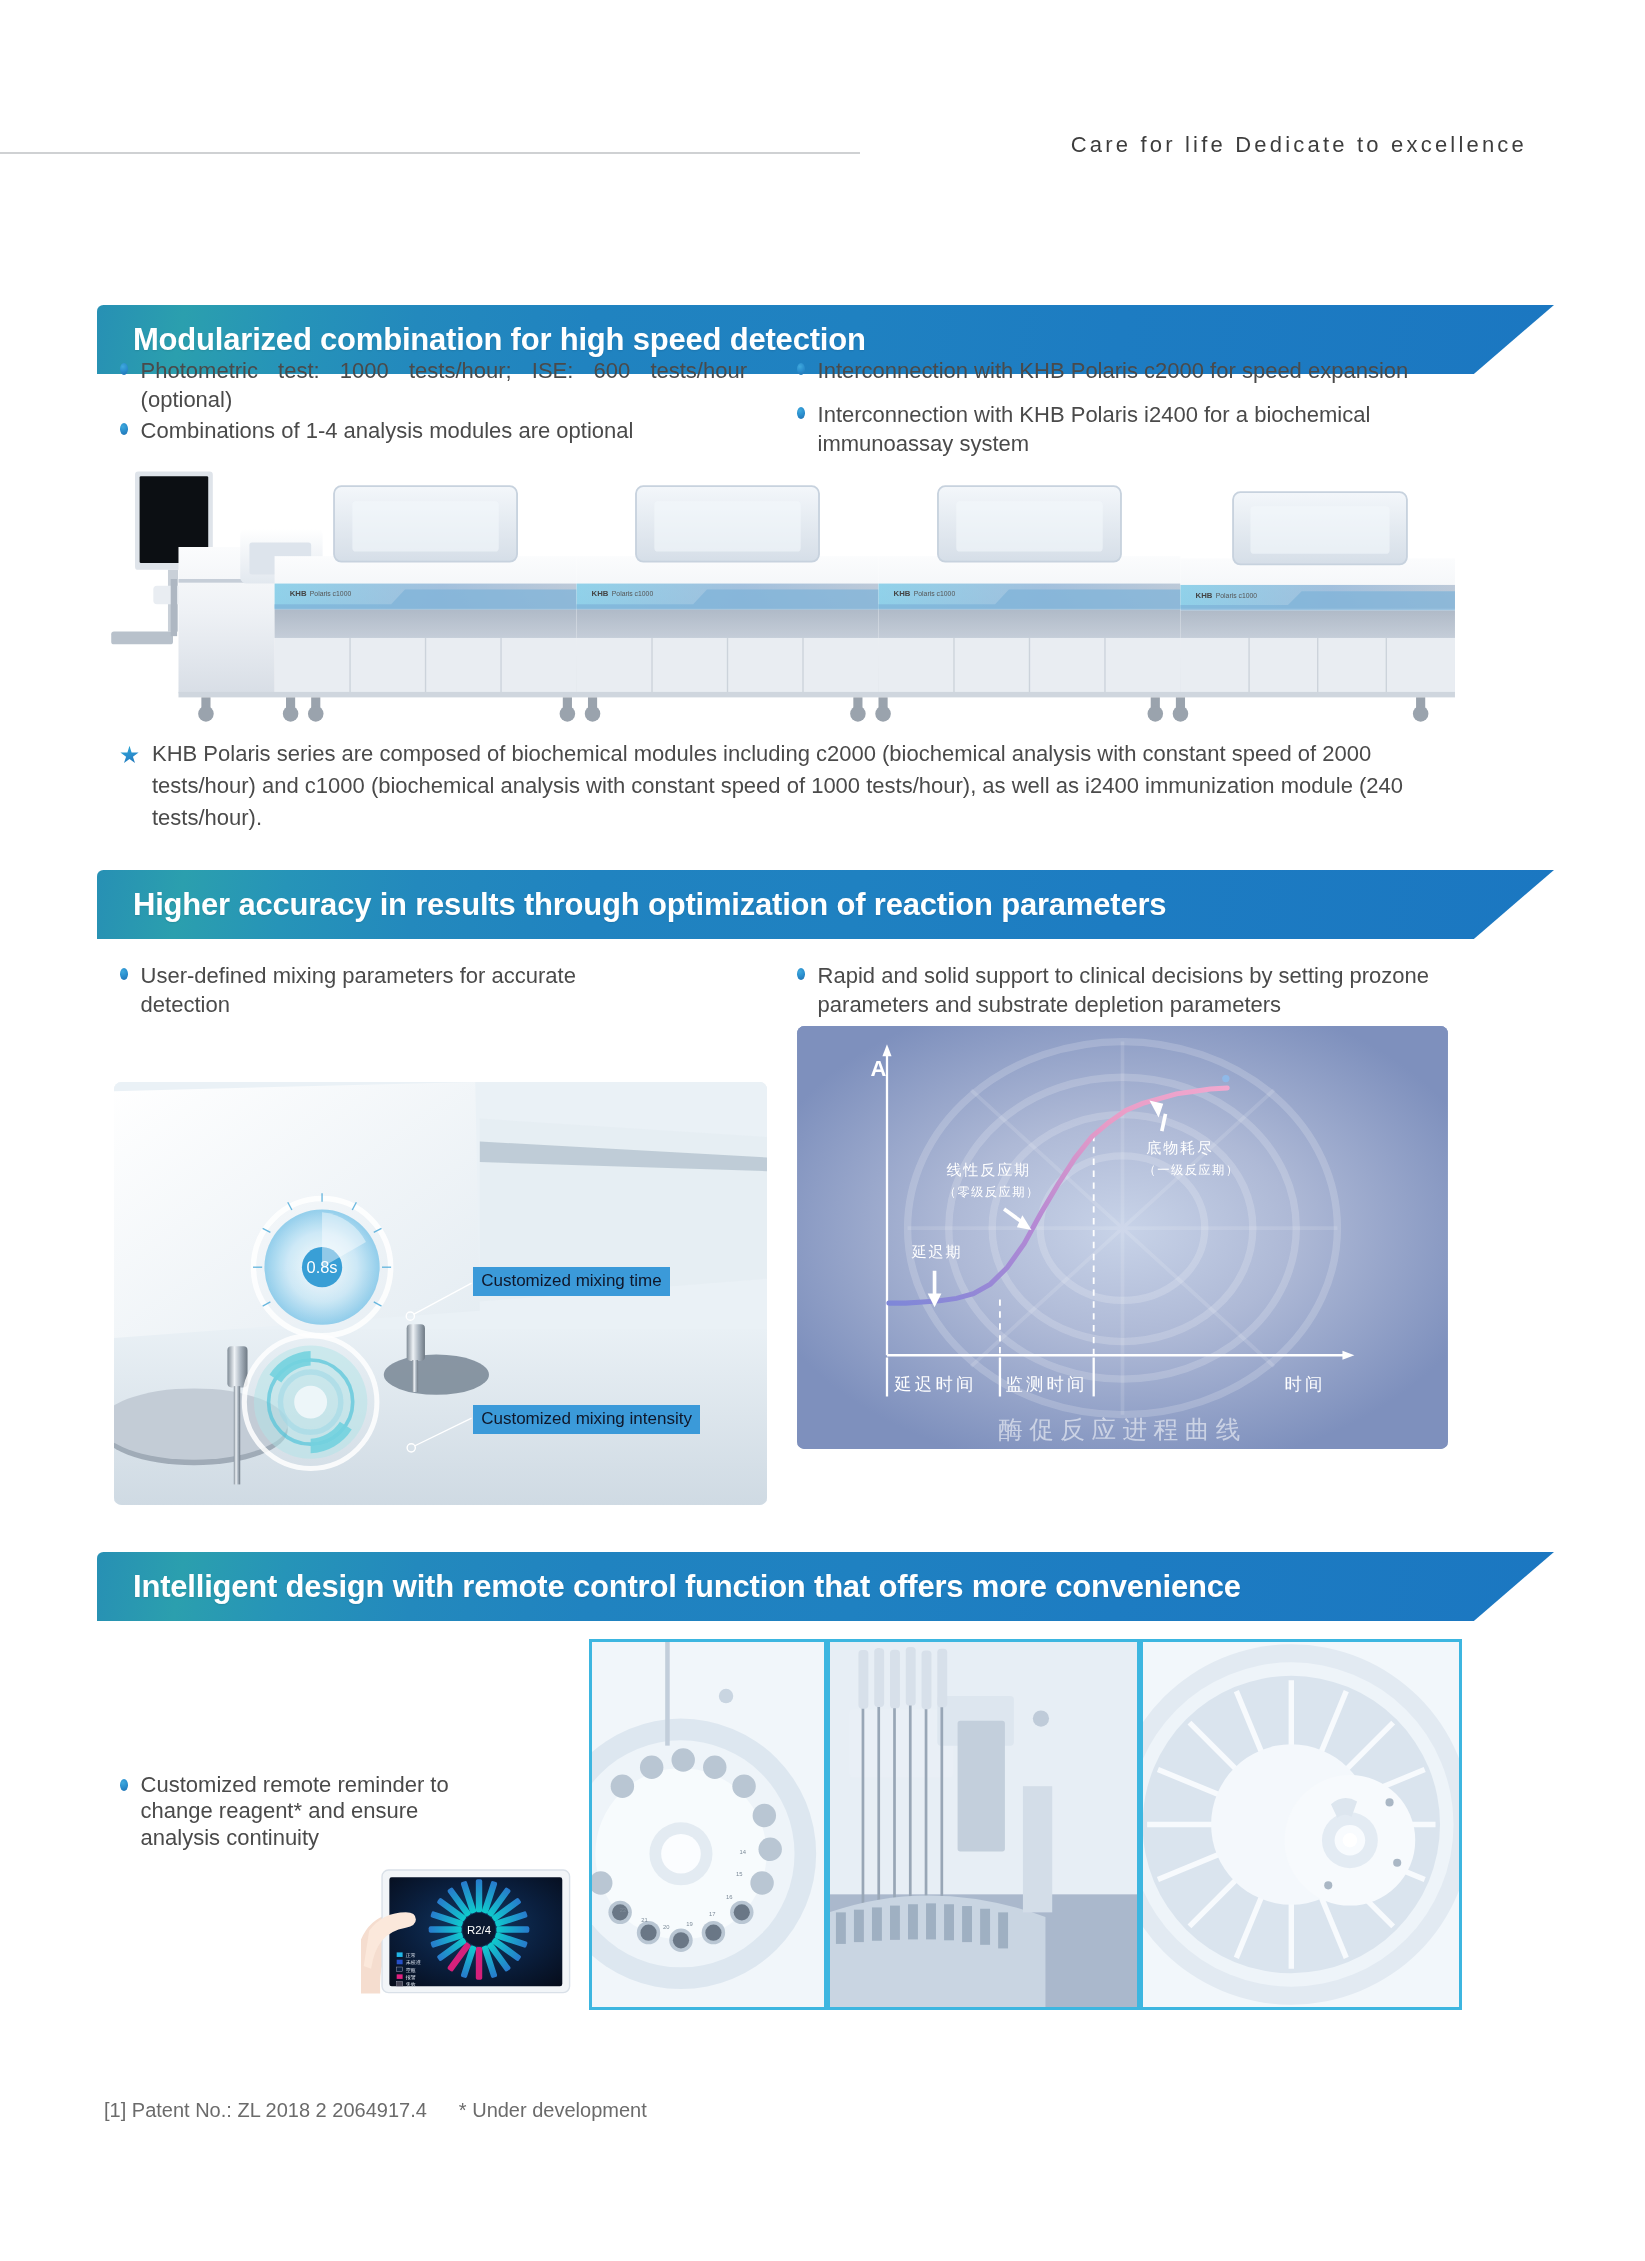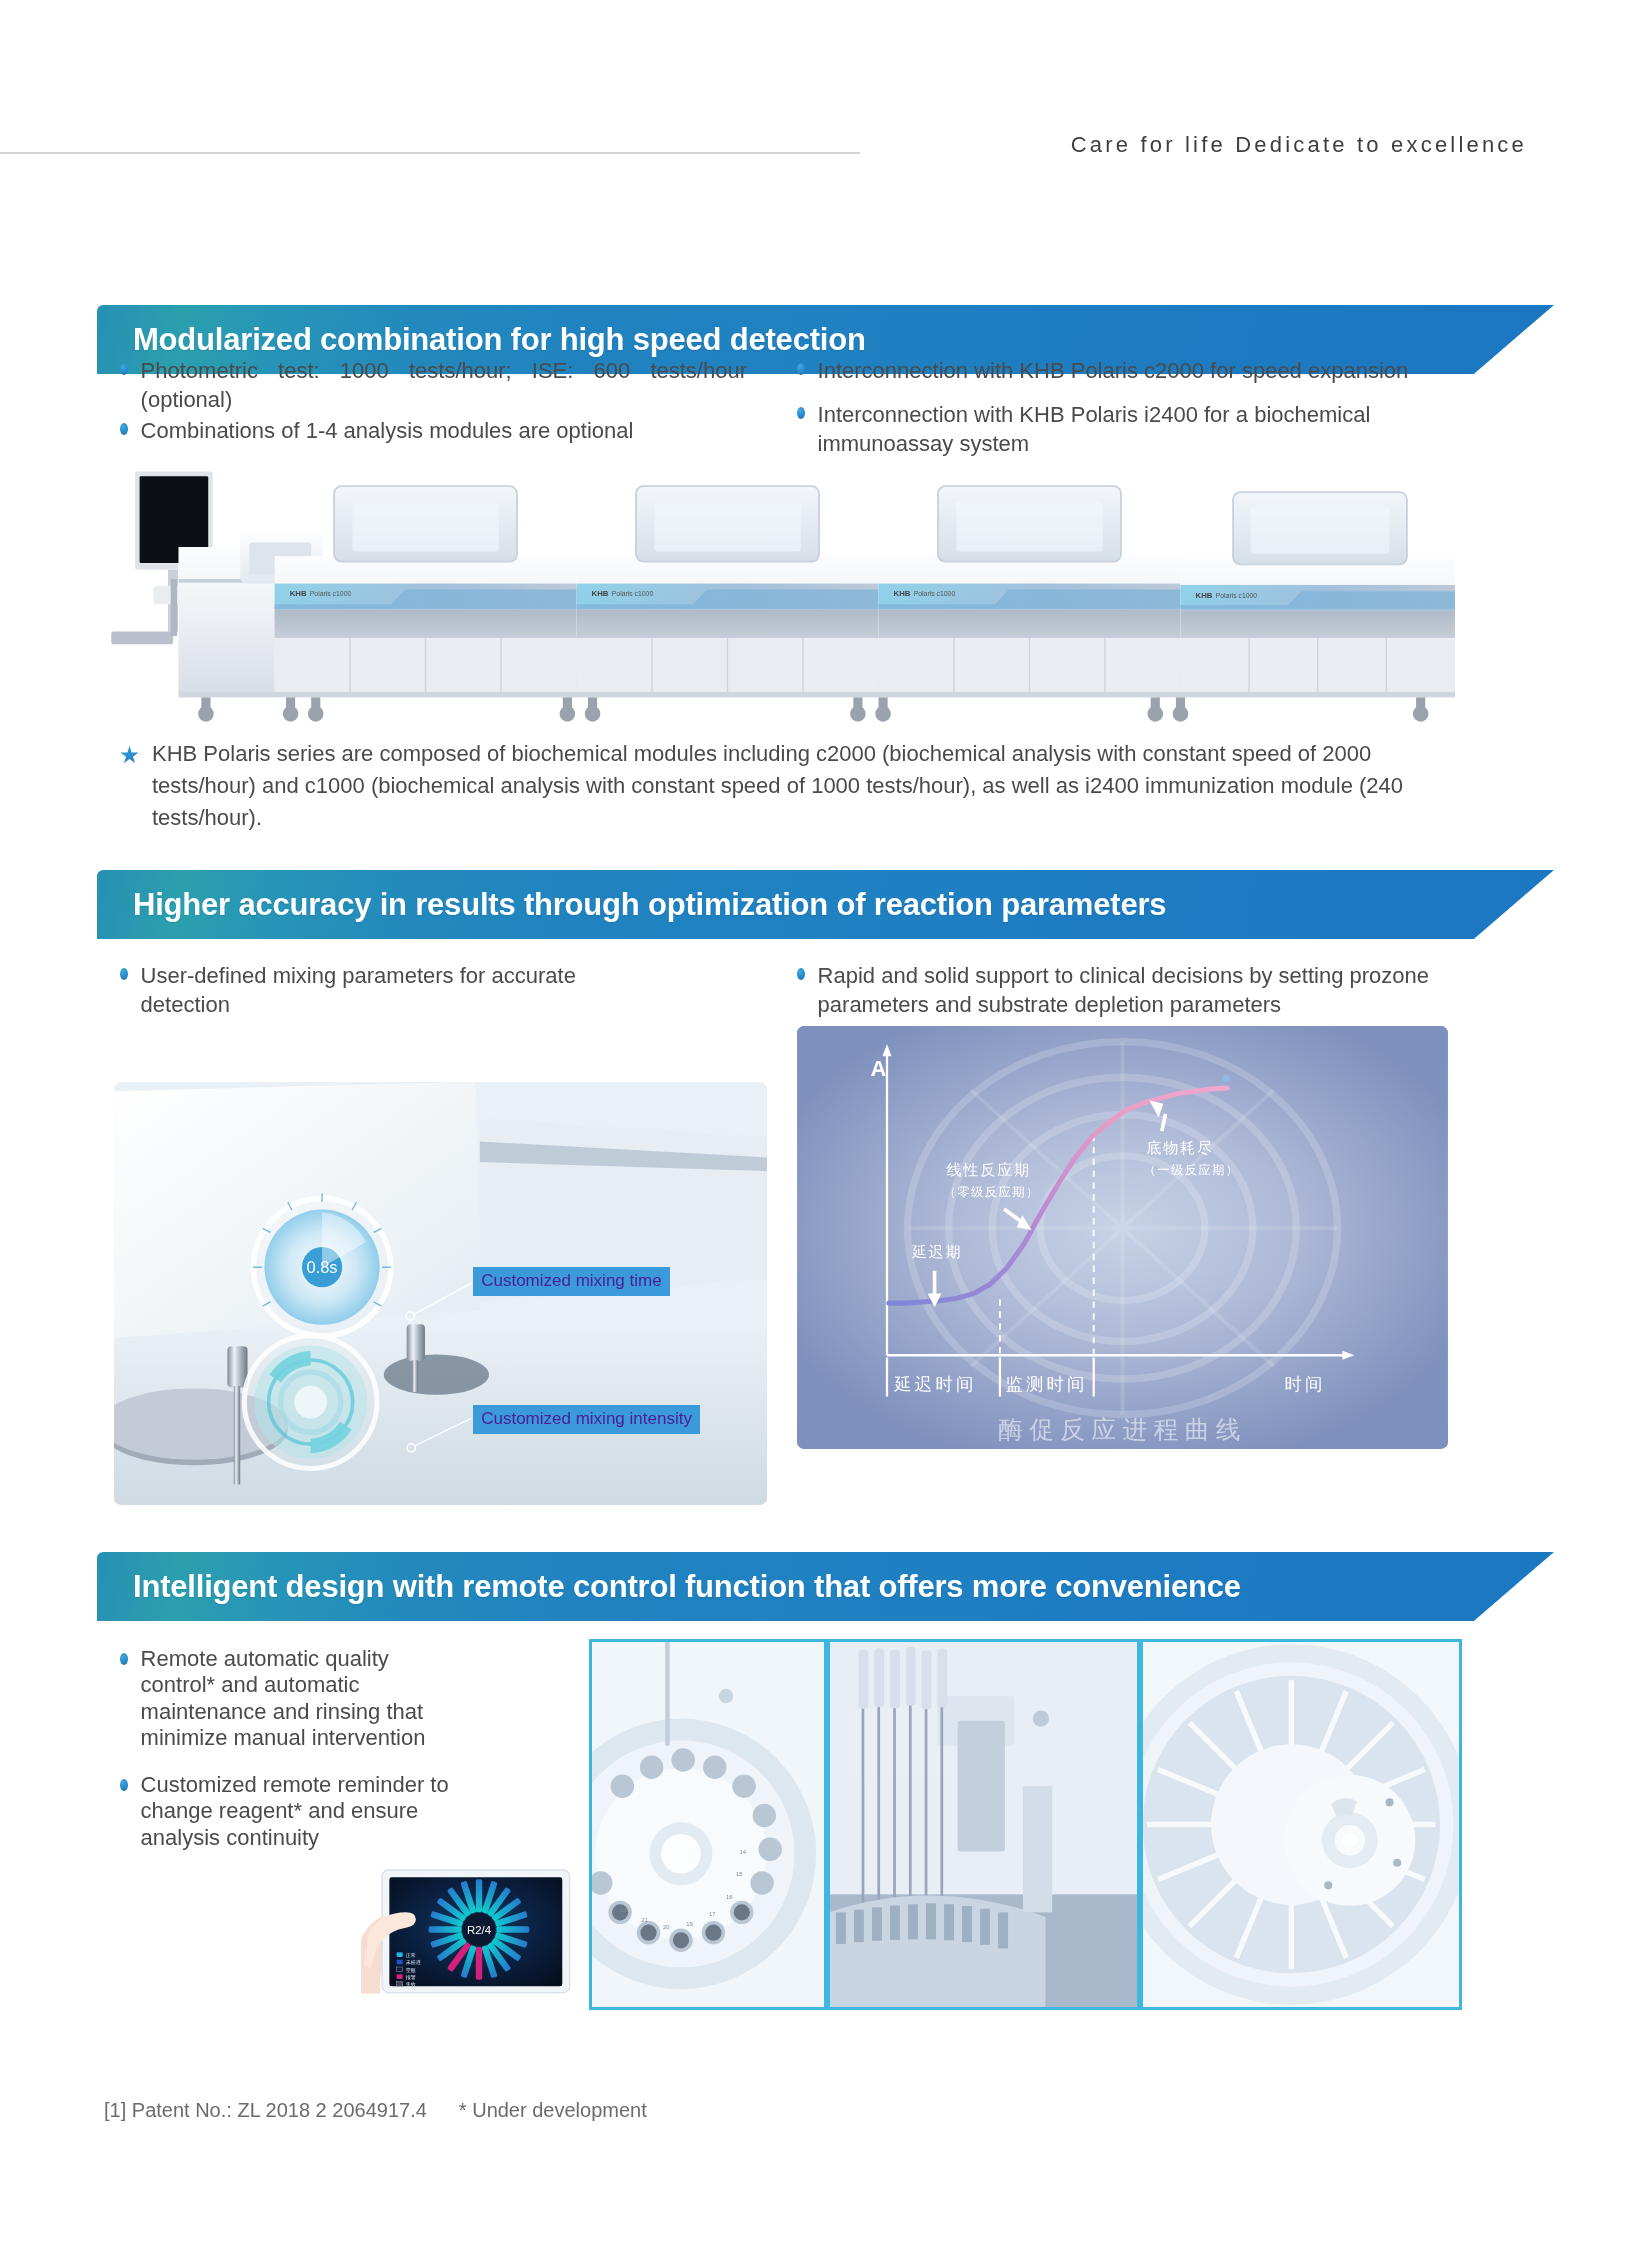--- a/index.html
+++ b/index.html
@@ -68,21 +68,21 @@
   
   .photo2 {
     position: absolute; border-radius: 7.3px; overflow: hidden;
   }
   .photoL { left: 114px; top: 1082px; width: 653px; height: 423px;
     background: linear-gradient(160deg,#eef4f7 0%, #e6edf2 40%, #dde6ee 70%, #cfd9e3 100%); }
   .photoR { left: 797px; top: 1026px; width: 651px; height: 423px;
     background: radial-gradient(ellipse at 52% 48%, #cfd8ea 0%, #b9c5de 40%, #93a5c9 72%, #7c90bb 100%); }
 
   .mix-label {
-    position: absolute; background: #3b9ad9; color: #4c1d95;
+    position: absolute; background: #3b9ad9; color: #0f172a;
     font-size: 17px; padding: 4.1px 8.2px 5px 8.2px; white-space: nowrap;
     letter-spacing: 0px;
   }
 
   
   .photo3 { position: absolute; top: 1639px; height: 371px; overflow: hidden;
     border: 3.2px solid #3db6e0; }
   .p3a { left: 589px; width: 238px;
     background: linear-gradient(150deg,#f4f8fb 0%, #e4ecf3 45%, #cfdbe7 100%); }
   .p3b { left: 827px; width: 313px;
@@ -422,24 +422,20 @@
       <text x="1065" y="795" font-family="Liberation Sans, DejaVu Sans, sans-serif" font-size="38" fill="#ffffff" letter-spacing="7">时间</text>
 
       <text x="711" y="900" text-anchor="middle" font-family="Liberation Sans, DejaVu Sans, sans-serif" font-size="54" fill="#ffffff" opacity="0.55" letter-spacing="14">酶促反应进程曲线</text>
     </svg>
   </div>
 
   <div class="banner" style="top:1552px;padding-left:20px;">
     <div class="banner-title">Intelligent design with remote control function that offers more convenience</div>
   </div>
 
-  <div class="bul" style="left:120px; top:1646px; width:348px; line-height:1.20;">
-    <span class="dot"></span>
-    <span class="bul-txt">Remote automatic quality control* and automatic maintenance and rinsing that minimize manual intervention</span>
-  </div>
   <div class="bul" style="left:120px; top:1772px; width:348px; line-height:1.20;">
     <span class="dot"></span>
     <span class="bul-txt">Customized remote reminder to change reagent* and ensure analysis continuity</span>
   </div>
 
   <div class="photo3 p3a">
     <svg width="100%" height="100%" viewBox="0 0 520 810" preserveAspectRatio="xMidYMid slice">
       <rect width="520" height="810" fill="#f1f6fa"></rect>
       <circle cx="200" cy="470" r="300" fill="#dde7f0"></circle>
       <circle cx="200" cy="470" r="252" fill="#eef4f9"></circle>

